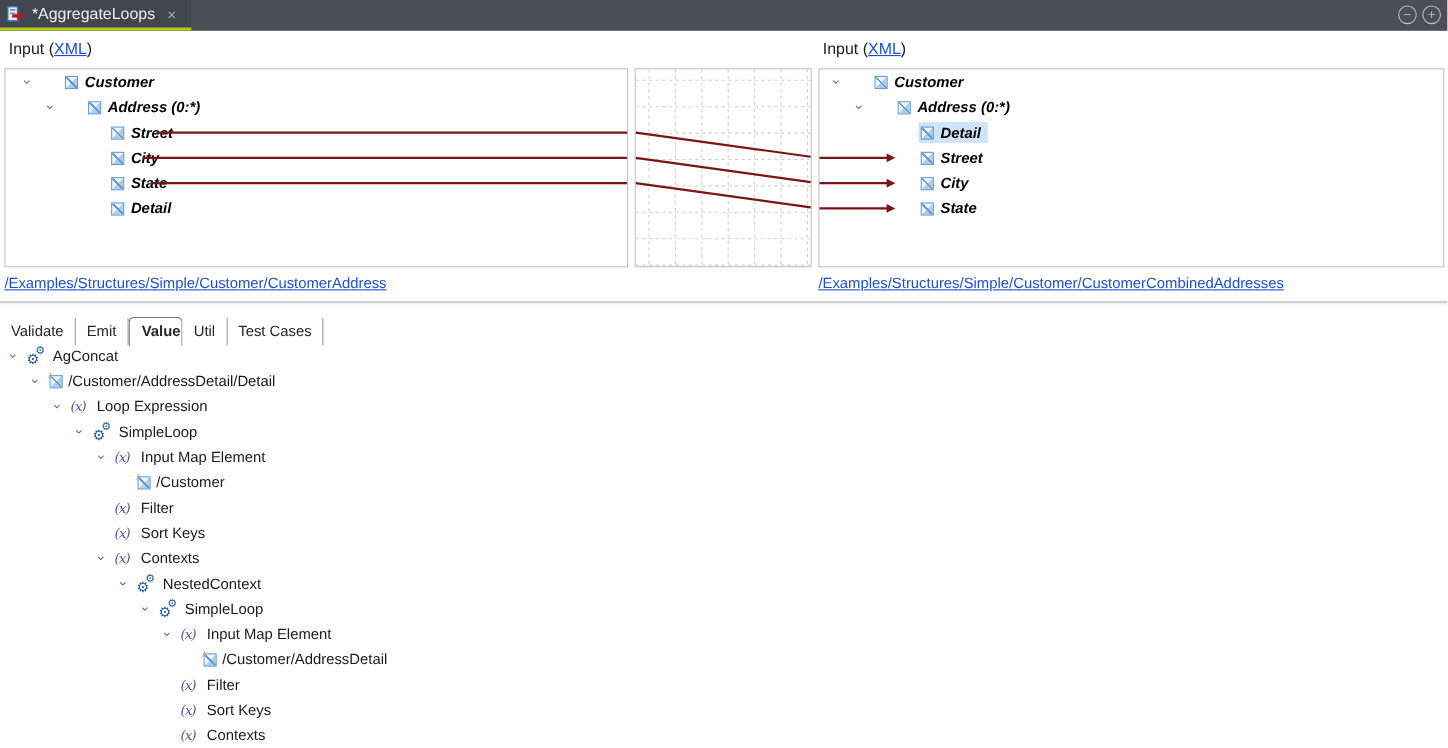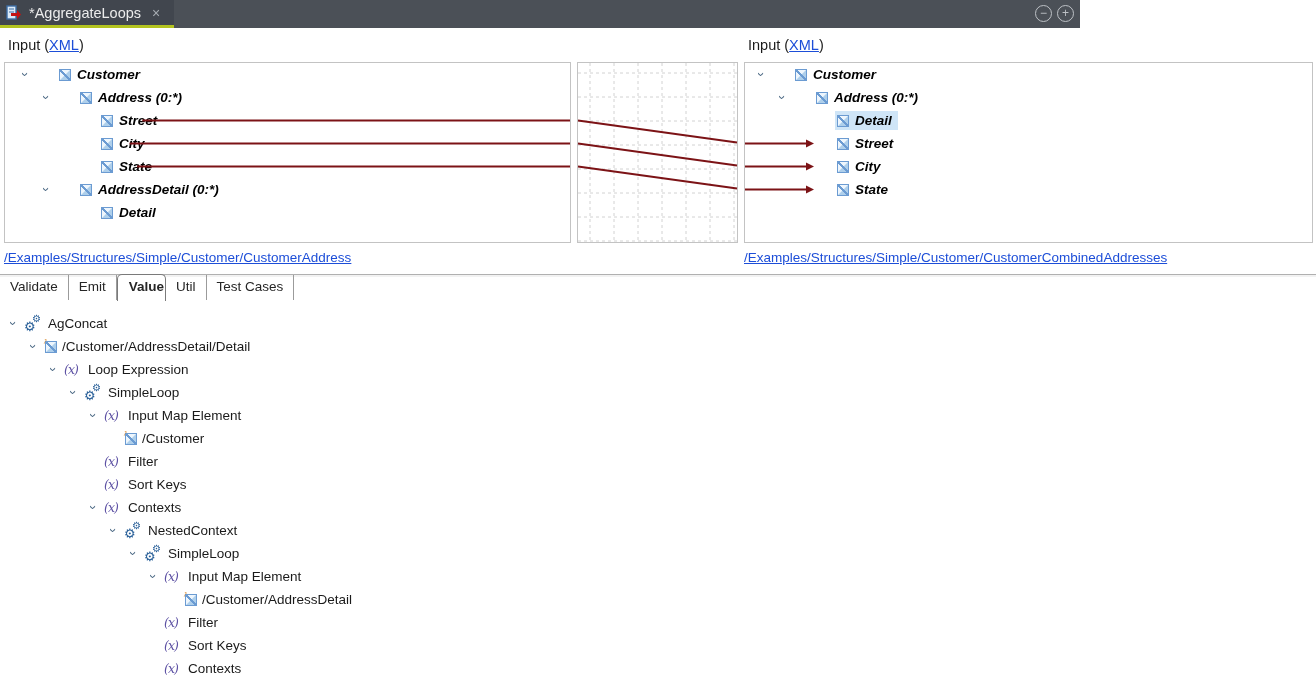--- a/index.html
+++ b/index.html
@@ -1,21 +1,21 @@
 <!DOCTYPE html>
 <html><head>
 <meta charset="utf-8">
 <style>
   * { margin:0; padding:0; box-sizing:border-box; }
   html,body { width:1316px; height:680px; overflow:hidden; background:#fff;
               font-family:"Liberation Sans", sans-serif; }
   #app { position:relative; width:1316px; height:680px; background:#fff; }
 
   
-  .titlebar { position:absolute; left:0; top:0; width:1080px; height:28px; background:#4b5057; }
+  .titlebar { position:absolute; left:0; top:0; width:1316px; height:28px; background:#4b5057; }
   .doc-tab { position:absolute; left:0; top:0; height:28px; width:174px; display:flex; align-items:center;
              gap:7px; padding:0 8px 0 6px; background:#41464e; border-bottom:3px solid #b3c31f; cursor:default; }
   .doc-tab .t-title { color:#ececec; font-size:14.5px; white-space:nowrap; }
   .doc-tab .t-close { color:#a7acb2; font-size:14px; margin-left:4px; }
   .win-btn { position:absolute; top:5px; width:17px; height:17px; border:1px solid #bdc1c6; border-radius:50%;
              color:#bdc1c6; font-size:12px; line-height:15px; text-align:center; }
   #btn-min { right:28px; } #btn-max { right:6px; }
 
   
   .hdr { position:absolute; top:37px; font-size:14.5px; color:#1b1b1b; }
@@ -43,21 +43,21 @@
   .hl { display:inline-flex; align-items:center; padding:2px 6px 2px 2px; }
   .hl.sel { background:#cfe5f7; }
 
   
   .struct-lnk { position:absolute; top:250px; font-size:13.5px; }
   #in-lnk { left:4px; } #out-lnk { left:744px; }
   .splitbar { position:absolute; left:0; top:274px; width:1316px; height:3px;
               border-top:1px solid #b0b0b0; background:#f2f2f2; }
 
   
-  .tabstrip { position:absolute; left:4px; top:273px; height:27px; display:flex; align-items:flex-end; }
+  .tabstrip { position:absolute; left:4px; top:287px; height:27px; display:flex; align-items:flex-end; }
   .btab { font-size:13.5px; color:#262626; padding:4px 10px 5px 10px; border-right:1px solid #9b9b9b;
           line-height:16px; cursor:default; }
   .btab.first { padding-left:6px; }
   .btab.active { font-weight:bold; border:1px solid #7a7a7a; border-bottom:none;
                  border-radius:5px 5px 0 0; background:#fff; padding:4px 1px 6px 11px; position:relative; top:1px; }
 
   
   #vtree { position:absolute; left:0; top:312px; width:1316px; height:368px; overflow:hidden; }
   .vrow { display:flex; align-items:center; height:23px; white-space:nowrap; font-size:13.5px; color:#1a1a1a; }
   .vrow .chev { width:14px; margin-right:4px; }
@@ -124,27 +124,20 @@
         <span class="hl">
           <span class="ic-el"></span>
           <span class="toplbl">City</span>
         </span>
       </div>
       <div class="trow" style="padding-left: 54px;">
         <span class="chev-sp"></span>
         <span class="hl">
           <span class="ic-el"></span>
           <span class="toplbl">State</span>
-        </span>
-      </div>
-      <div class="trow" style="padding-left: 33px;">
-        <span class="chev">›</span>
-        <span class="hl">
-          <span class="ic-el"></span>
-          <span class="toplbl">AddressDetail (0:*)</span>
         </span>
       </div>
       <div class="trow" style="padding-left: 54px;">
         <span class="chev-sp"></span>
         <span class="hl">
           <span class="ic-el"></span>
           <span class="toplbl">Detail</span>
         </span>
       </div>
     </div>

